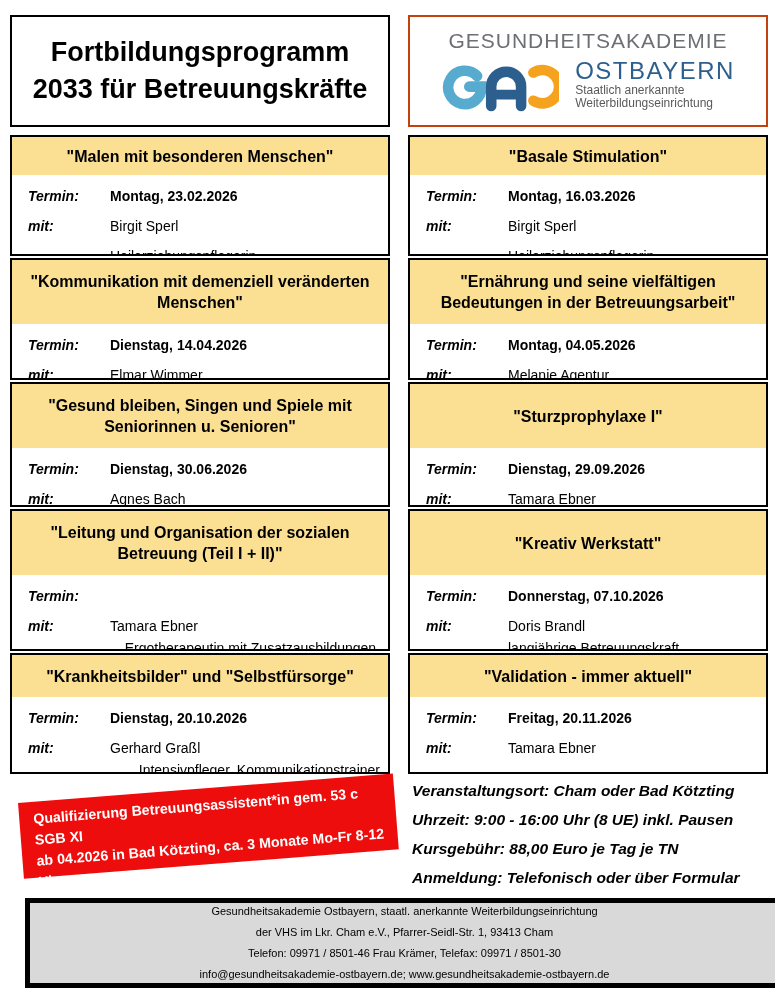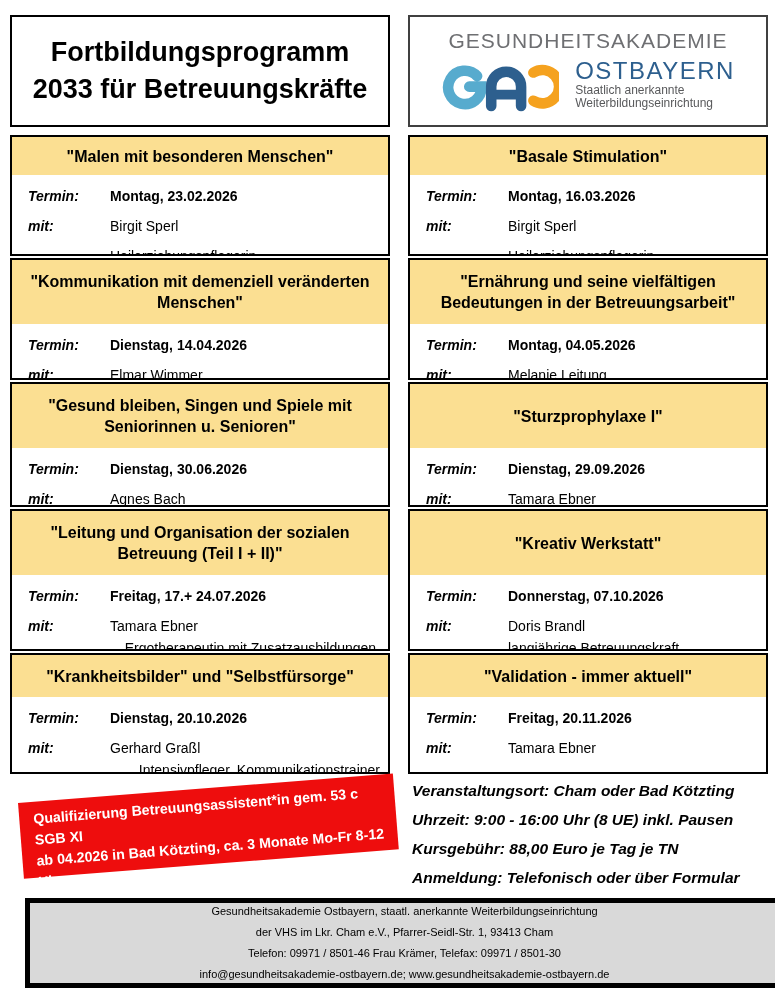--- a/index.html
+++ b/index.html
@@ -5,21 +5,21 @@
   html,body{margin:0;padding:0;background:#fff;}
   .page{position:relative;width:775px;height:996px;background:#fff;
         font-family:"Liberation Sans",sans-serif;color:#000;overflow:hidden;}
 
   
   .title-box{position:absolute;left:10px;top:15px;width:380px;height:112px;
              border:2px solid #000;box-sizing:border-box;display:flex;flex-direction:column;
              align-items:center;justify-content:center;text-align:center;
              font-weight:bold;font-size:27px;line-height:37px;}
   .logo-box{position:absolute;left:408px;top:15px;width:360px;height:112px;
-            border:2px solid #404040;box-sizing:border-box;display:flex;flex-direction:column;
+            border:2px solid #c2410c;box-sizing:border-box;display:flex;flex-direction:column;
             align-items:center;justify-content:center;}
   .logo-top{font-size:21px;letter-spacing:1px;color:#6e6f72;margin-bottom:2px;}
   .logo-row{display:flex;align-items:center;gap:16px;}
   .logo-right{display:flex;flex-direction:column;}
   .logo-name{font-size:24px;letter-spacing:1.5px;color:#2d5f8e;line-height:26px;}
   .logo-sub{font-size:12px;color:#58595b;line-height:13px;}
 
   
   .col{position:absolute;top:135px;display:flex;flex-direction:column;gap:2px;}
   .col.left{left:10px;width:380px;}
@@ -143,21 +143,20 @@
         </div>
   </div>
 
   <div class="card">
     <div class="hdr" style="background: rgb(251, 223, 146);">
       <span>"Leitung und Organisation der sozialen Betreuung (Teil I + II)"</span>
     </div>
     <div class="body">
           <div class="row date">
             <span class="lbl">Termin:</span>
-            <span class="val">Freitag, 17.+ 24.07.2026</span>
           </div>
           <div class="row name">
             <span class="lbl">mit:</span>
             <span class="val">Tamara Ebner</span>
           </div>
           <div class="row cred-right">
             <span class="lbl"></span>
             <span class="val">Ergotherapeutin mit Zusatzausbildungen,</span>
           </div>
         </div>
@@ -208,21 +207,21 @@
     <div class="hdr" style="background: rgb(251, 223, 146);">
       <span>"Ernährung und seine vielfältigen Bedeutungen in der Betreuungsarbeit"</span>
     </div>
     <div class="body">
           <div class="row date">
             <span class="lbl">Termin:</span>
             <span class="val">Montag, 04.05.2026</span>
           </div>
           <div class="row name">
             <span class="lbl">mit:</span>
-            <span class="val">Melanie Leitung</span>
+            <span class="val">Melanie Agentur</span>
           </div>
         </div>
   </div>
 
   <div class="card">
     <div class="hdr" style="background: rgb(251, 223, 146);">
       <span>"Sturzprophylaxe I"</span>
     </div>
     <div class="body">
           <div class="row date">

